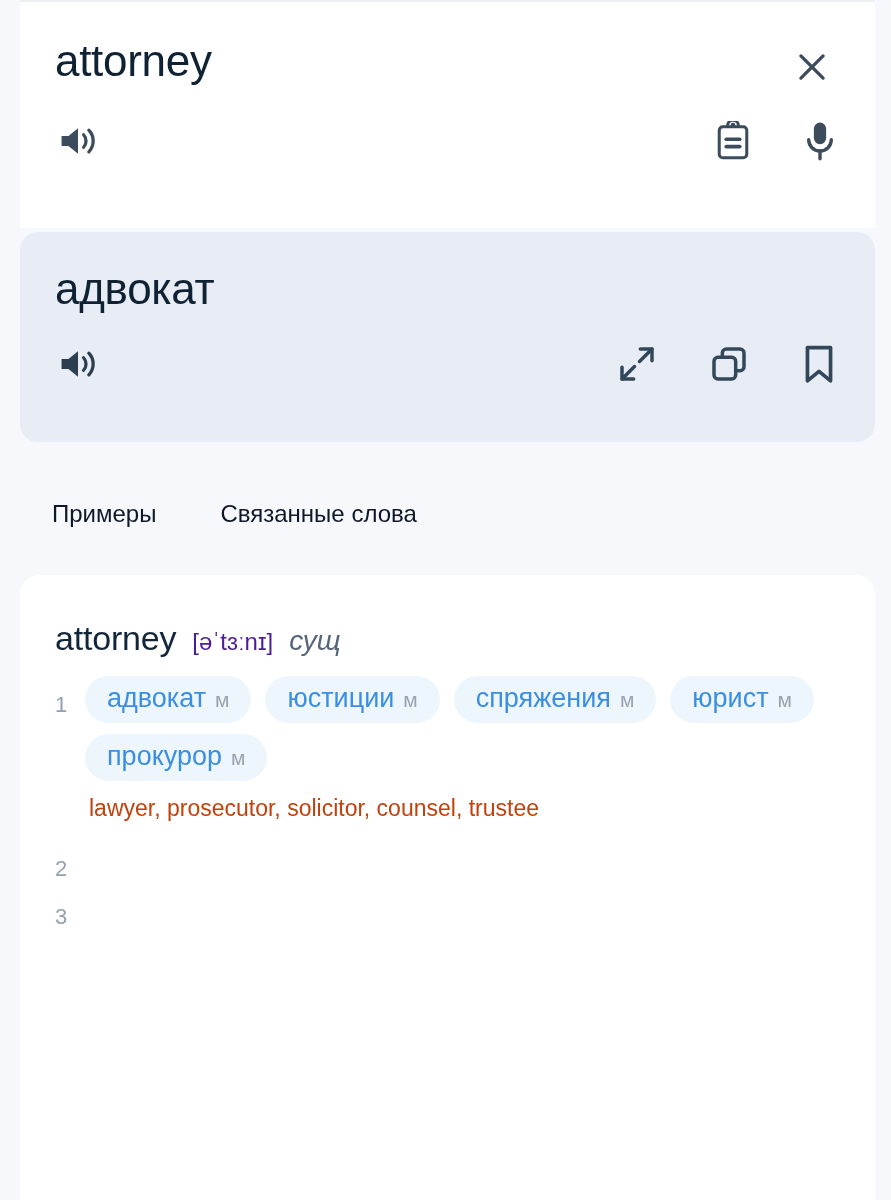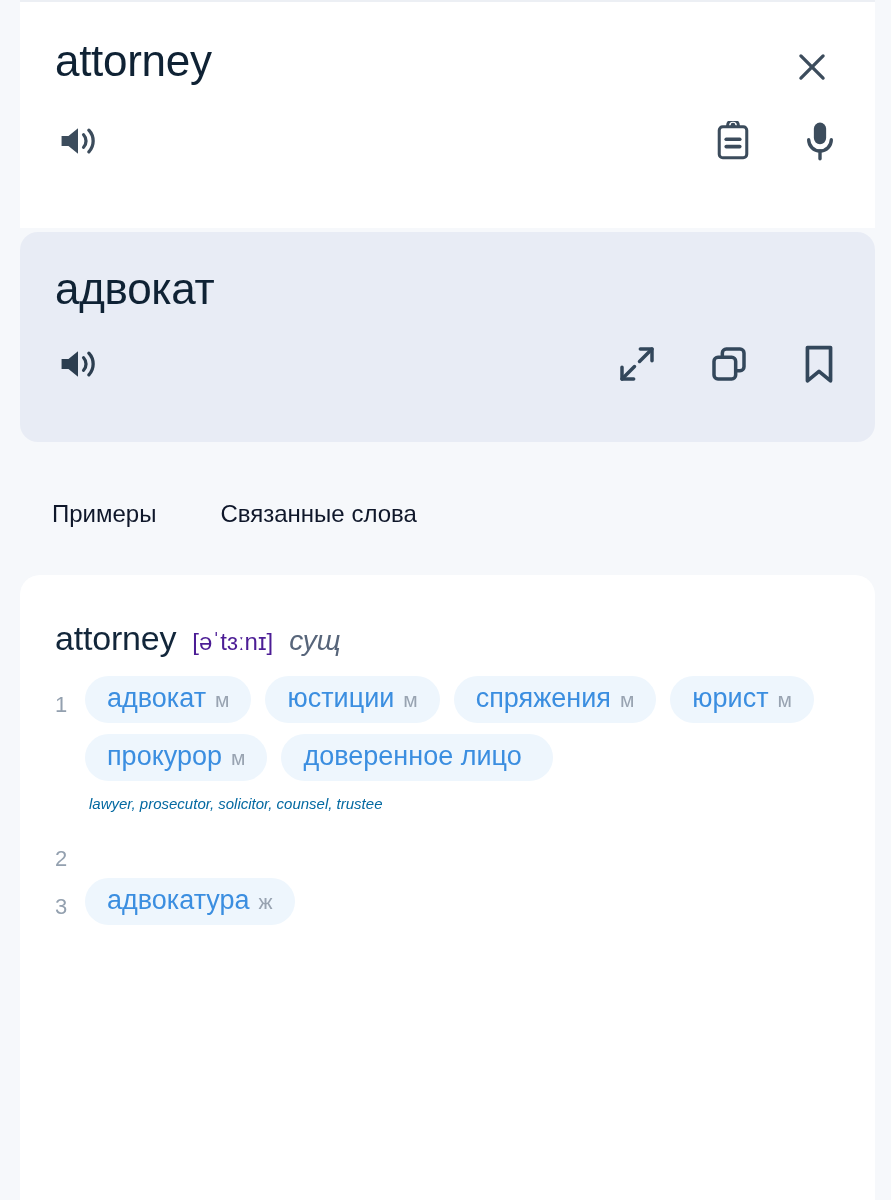--- a/index.html
+++ b/index.html
@@ -232,26 +232,25 @@
     font-size: 27px;
     color: #3b8ee0;
   }
 
   .chip-gender {
     font-size: 21px;
     color: #98a3b1;
   }
 
   .gloss {
-    font-size: 15px;
-    color: #0369a1;
+    font-size: 23px;
+    color: #c2410c;
     margin-top: 14px;
     margin-bottom: 12px;
     padding-left: 4px;
-    font-style: italic;
   }
 
   .chip-row-single .chip { margin-left: 0; }
 </style>
 </head>
 <body>
 
 <div class="app">
 
   <section class="source-panel">
@@ -357,41 +356,31 @@
             <span class="chip-gender">м</span>
           </span>
           <span class="chip">
             <span class="chip-text">юрист</span>
             <span class="chip-gender">м</span>
           </span>
           <span class="chip">
             <span class="chip-text">прокурор</span>
             <span class="chip-gender">м</span>
           </span>
-          <span class="chip">
-            <span class="chip-text">доверенное лицо</span>
-            <span class="chip-gender"></span>
-          </span>
         </div>
         <div class="gloss">lawyer, prosecutor, solicitor, counsel, trustee</div>
       </div>
     </div>
 
     <div class="sense">
       <div class="sense-num">2</div>
       <div class="sense-body">
       </div>
     </div>
 
     <div class="sense">
       <div class="sense-num">3</div>
       <div class="sense-body">
-        <div class="chip-row chip-row-single">
-          <span class="chip">
-            <span class="chip-text">адвокатура</span>
-            <span class="chip-gender">ж</span>
-          </span>
-        </div>
       </div>
     </div>
   </section>
 
 </div>
 
 </body></html>

